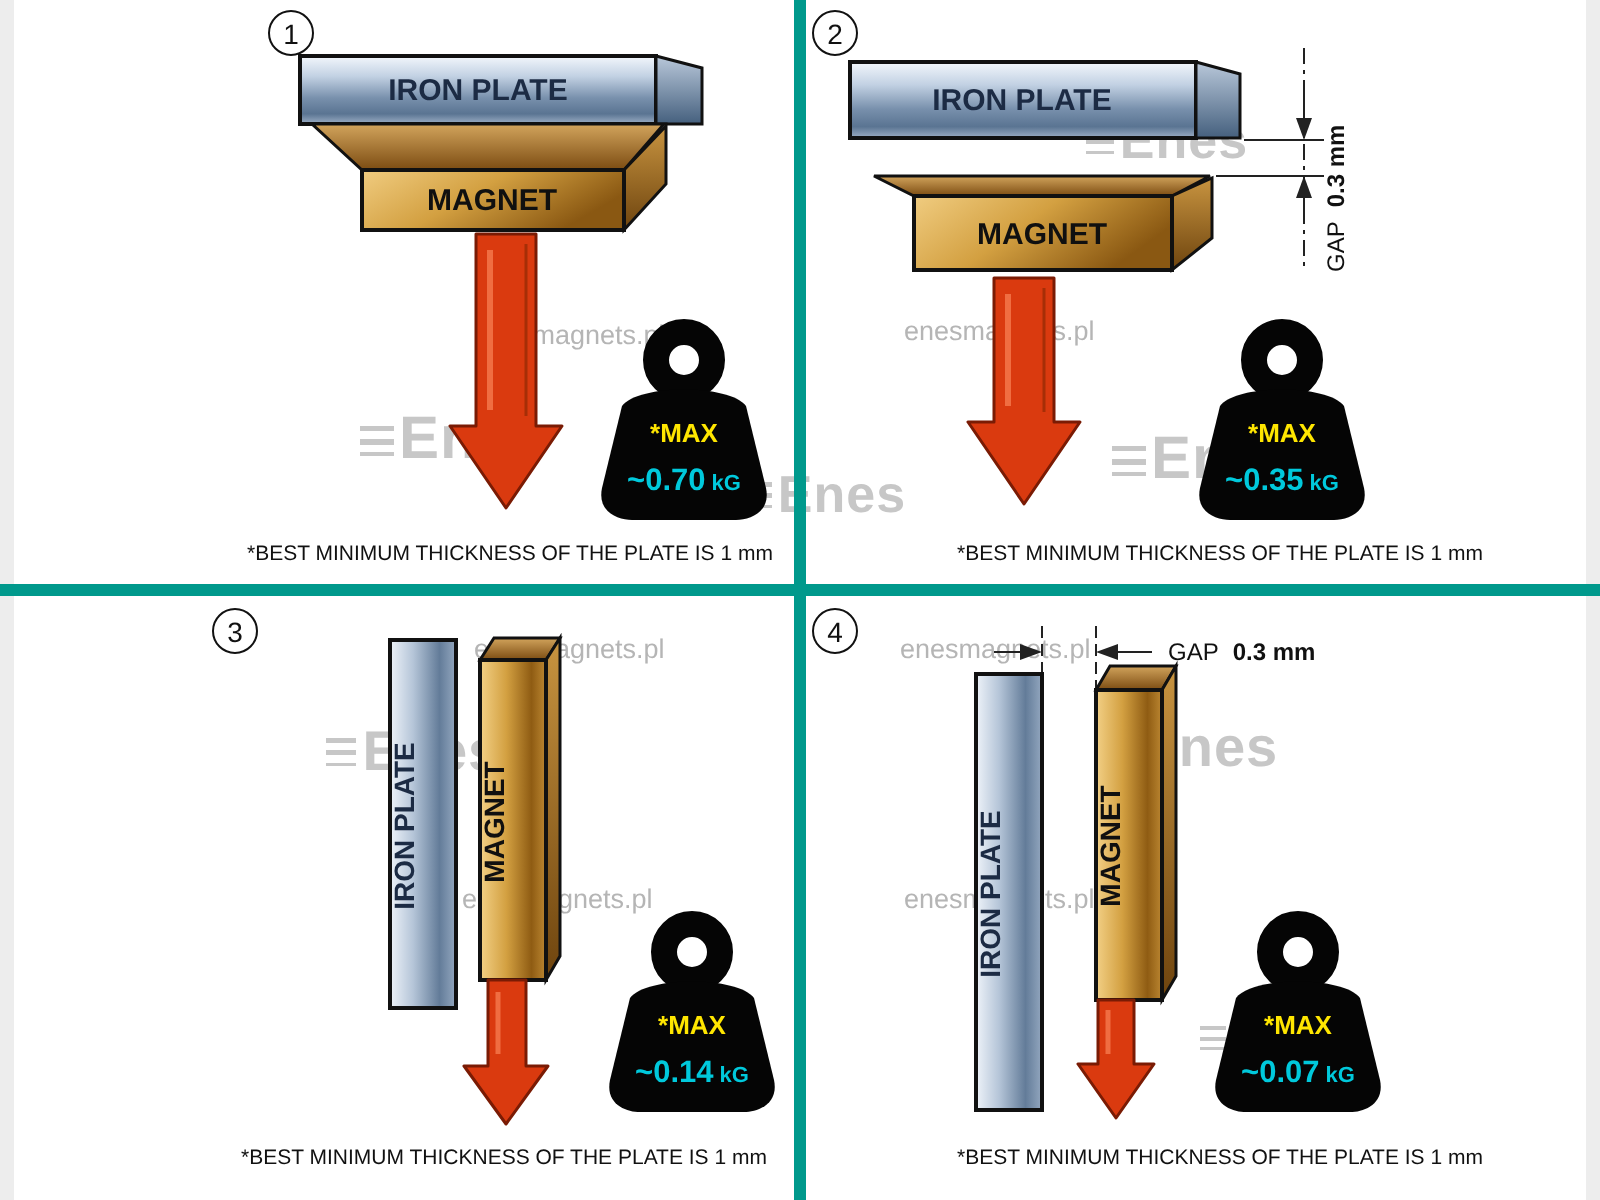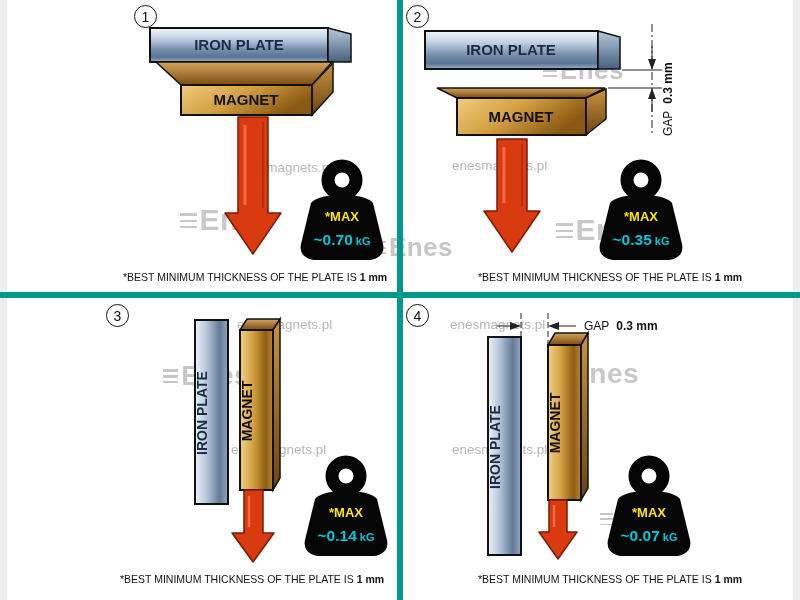--- a/index.html
+++ b/index.html
@@ -16,21 +16,21 @@
 
   .num {
     position:absolute; width:23px; height:23px; border:1.5px solid #111; border-radius:50%;
     background:#fff; display:flex; align-items:center; justify-content:center;
     font-size:14px; z-index:40;
   }
   .caption {
     position:absolute; width:400px; text-align:center; font-size:10.5px; z-index:40;
     white-space:nowrap;
   }
-  .caption b { font-weight:bold; }
+  .caption b { font-weight:normal; }
 
   .wm-site { position:absolute; font-size:13.5px; color:#b5b5b5; z-index:1; }
   .wm-logo {
     position:absolute; color:#c7c7c7; font-weight:bold; letter-spacing:.5px; z-index:1;
     display:flex; align-items:center;
   }
   .wm-logo::before {
     content:""; display:inline-block; width:.55em; height:.5em; margin-right:.1em;
     background:repeating-linear-gradient(to bottom,#c7c7c7 0 .09em, transparent .09em .22em);
   }

